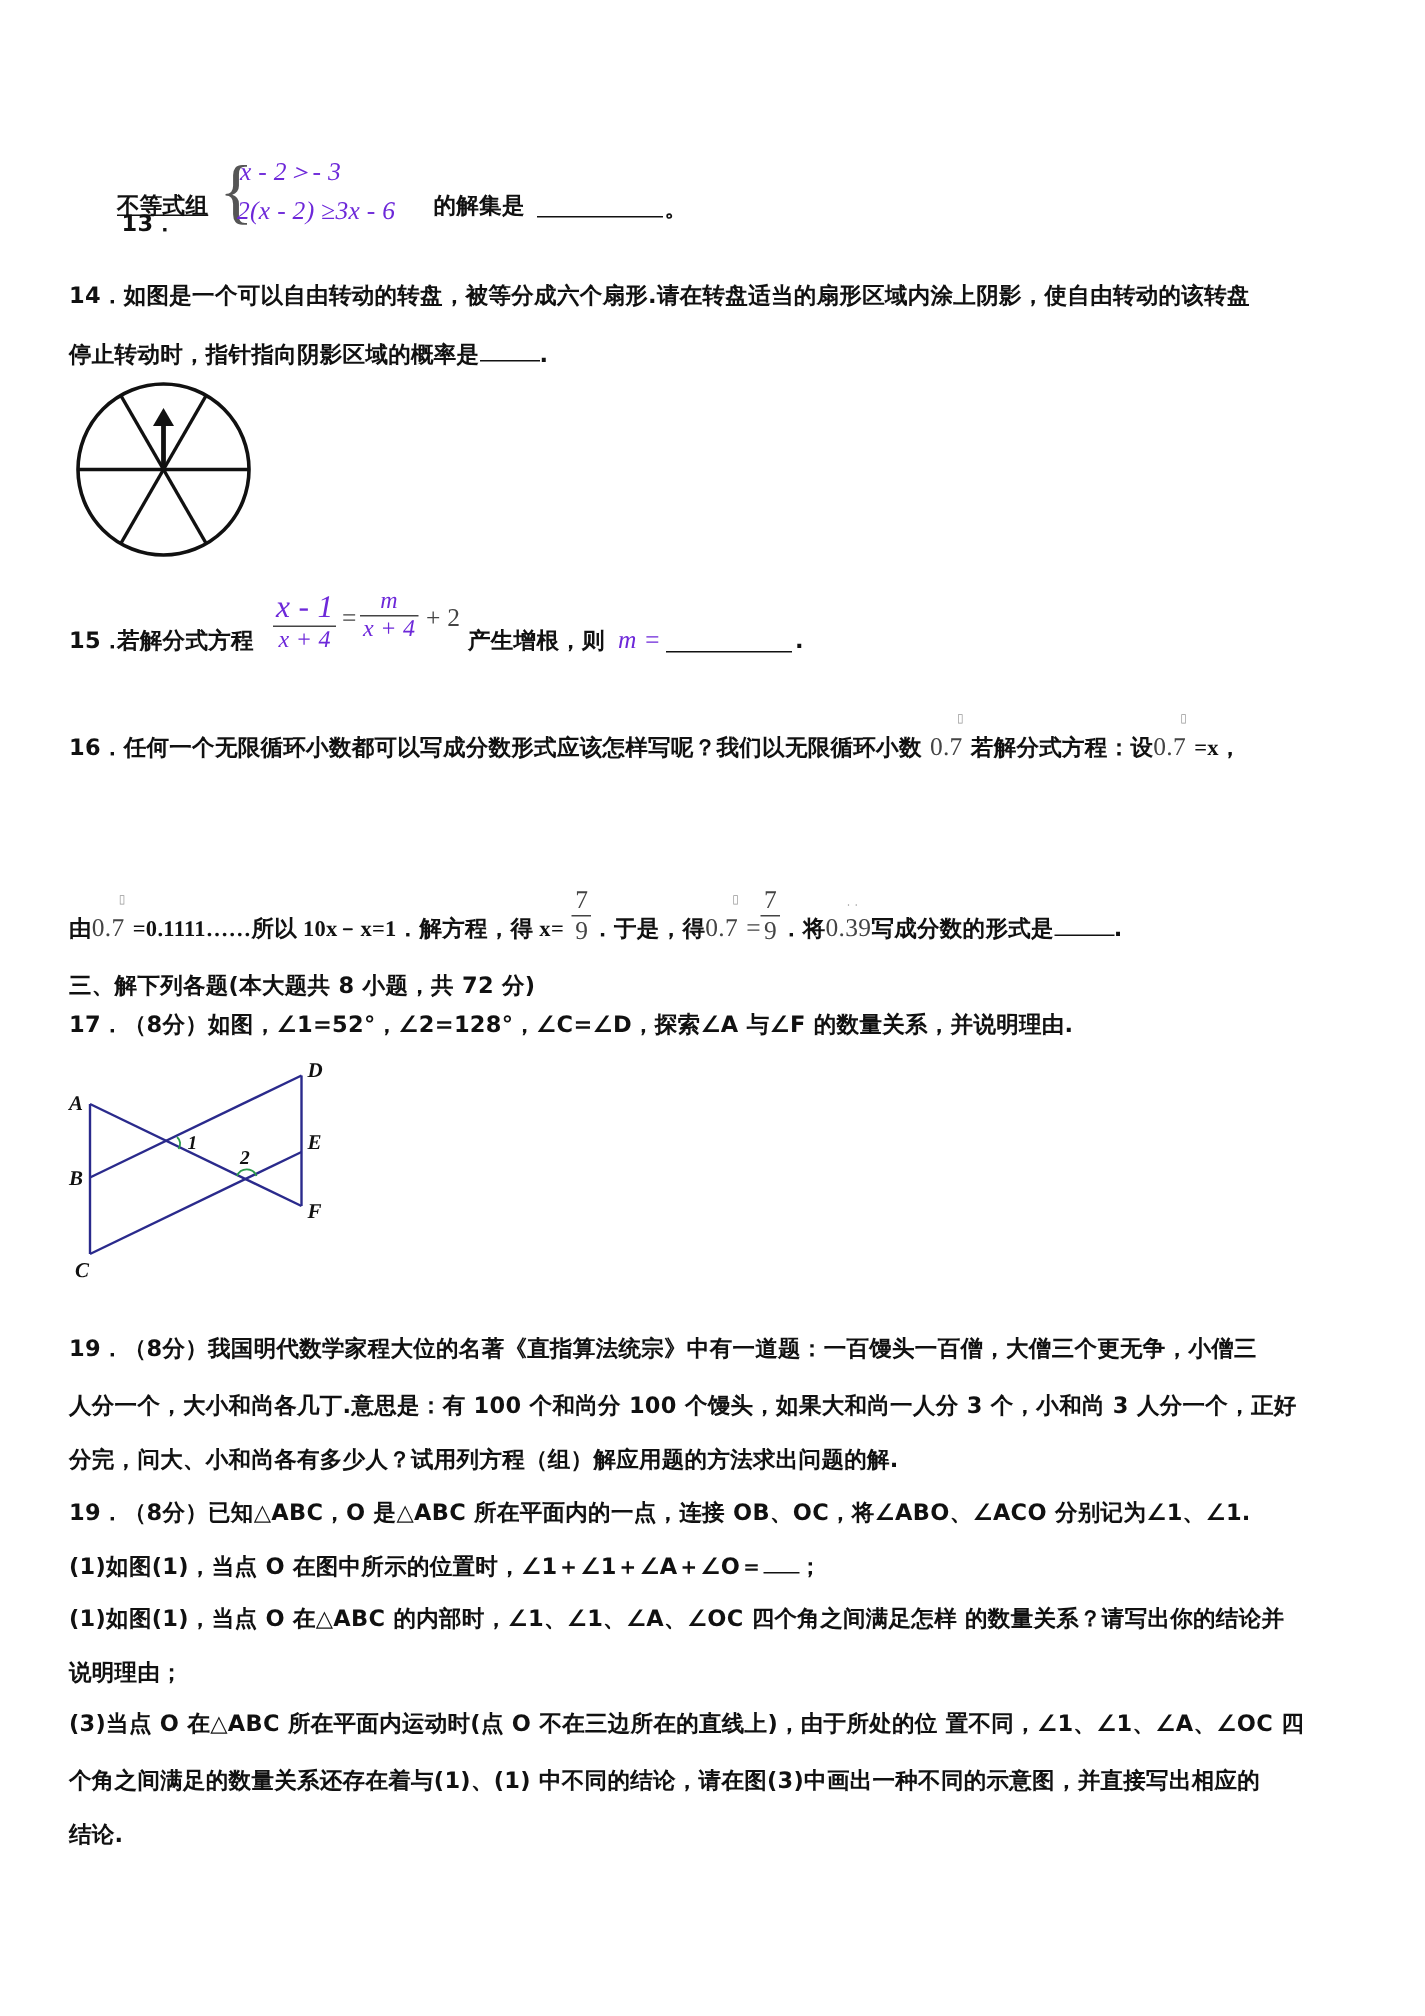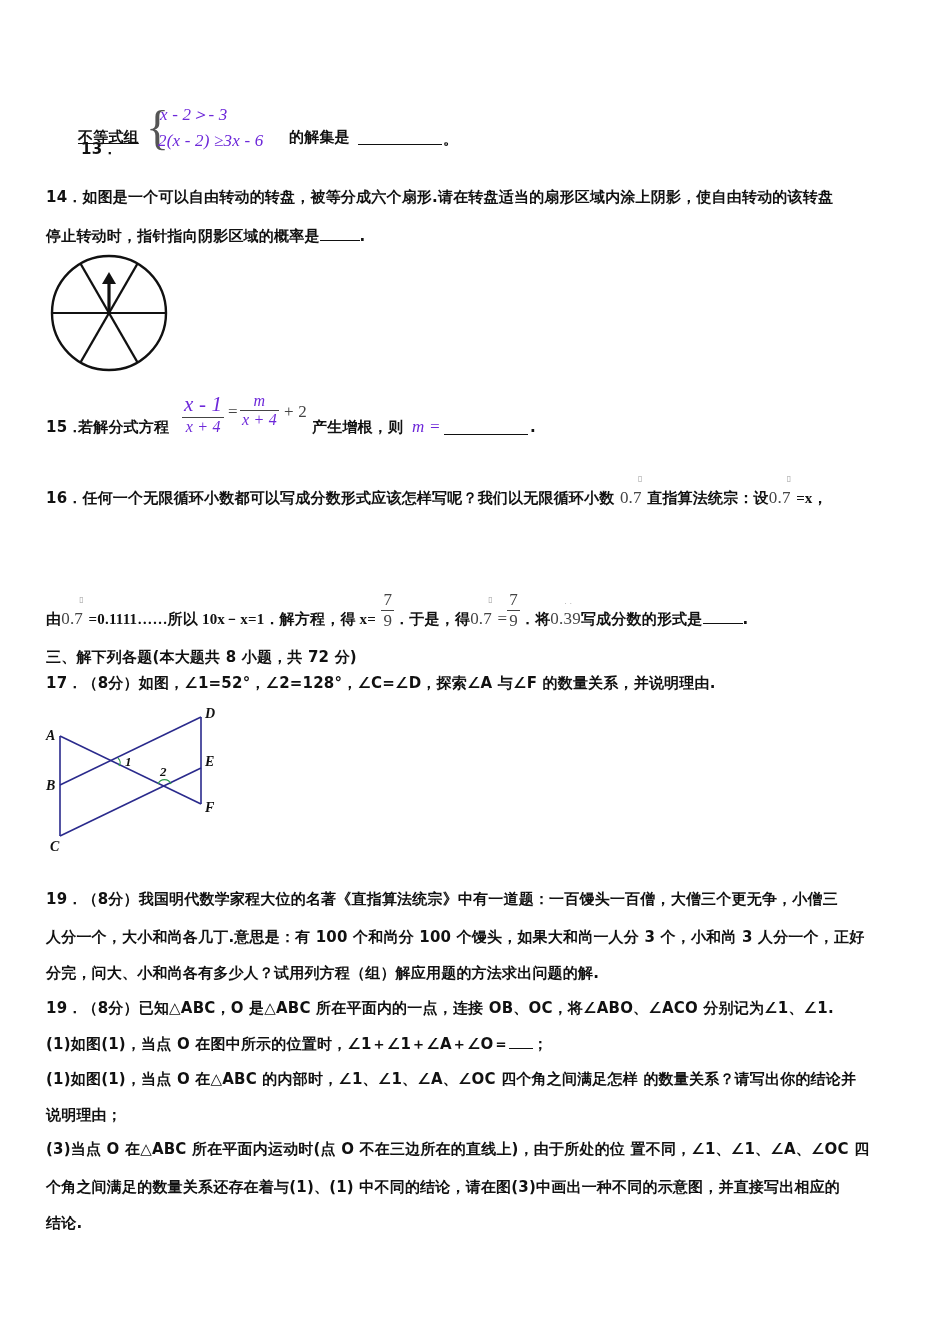--- a/index.html
+++ b/index.html
@@ -62,21 +62,21 @@
   <span class="math" style="position:absolute; left:238px; top:12px;">+ 2</span>
   <span style="position:absolute; left:266px; top:28px;">产生增根，则</span>
   <span class="mathi" style="position:absolute; left:366px; top:27px;">m =</span>
   <span class="blank" style="position:absolute; left:398px; top:30px; width:84px;"></span>
   <span style="position:absolute; left:484px; top:28px;">.</span>
 </div>
 
 <div class="abs cn" style="left:46px; top:488px;">
   <span>16．任何一个无限循环小数都可以写成分数形式应该怎样写呢？我们以无限循环小数</span>
   <span class="math" style="position:relative;"><span class="dotmark" style="position:absolute; left:18px; top:-14px;">▯</span><span>0.7</span></span>
-  <span>直指算法统宗：设</span><span class="math" style="position:relative;"><span class="dotmark" style="position:absolute; left:18px; top:-14px;">▯</span><span>0.7</span></span>
+  <span>若解分式方程：设</span><span class="math" style="position:relative;"><span class="dotmark" style="position:absolute; left:18px; top:-14px;">▯</span><span>0.7</span></span>
   <span class="serifb">=x，</span>
 </div>
 
 <div class="abs cn" style="left:46px; top:590px;">
   <span>由</span><span class="math" style="position:relative;"><span class="dotmark" style="position:absolute; left:18px; top:-14px;">▯</span><span>0.7</span></span>
   <span class="serifb">=0.1111……所以 10x﹣x=1．解方程，得 x=</span>
   <span class="frac" style="vertical-align:-2px; margin-top:-24px;"><span class="num" style="font-size:17px;">7</span><span class="den" style="font-size:17px;">9</span></span><span>．于是，得</span><span class="math" style="position:relative;"><span class="dotmark" style="position:absolute; left:18px; top:-14px;">▯</span><span>0.7</span></span>
   <span class="math">=</span><span class="frac" style="vertical-align:-2px;"><span class="num" style="font-size:17px;">7</span><span class="den" style="font-size:17px;">9</span></span><span>．将</span><span class="math" style="position:relative;"><span class="dotmark" style="position:absolute; left:14px; top:-10px;">·&nbsp;·</span><span>0.39</span></span><span>写成分数的形式是</span><span class="blank" style="width:40px;"></span><span>.</span>
 </div>
 

